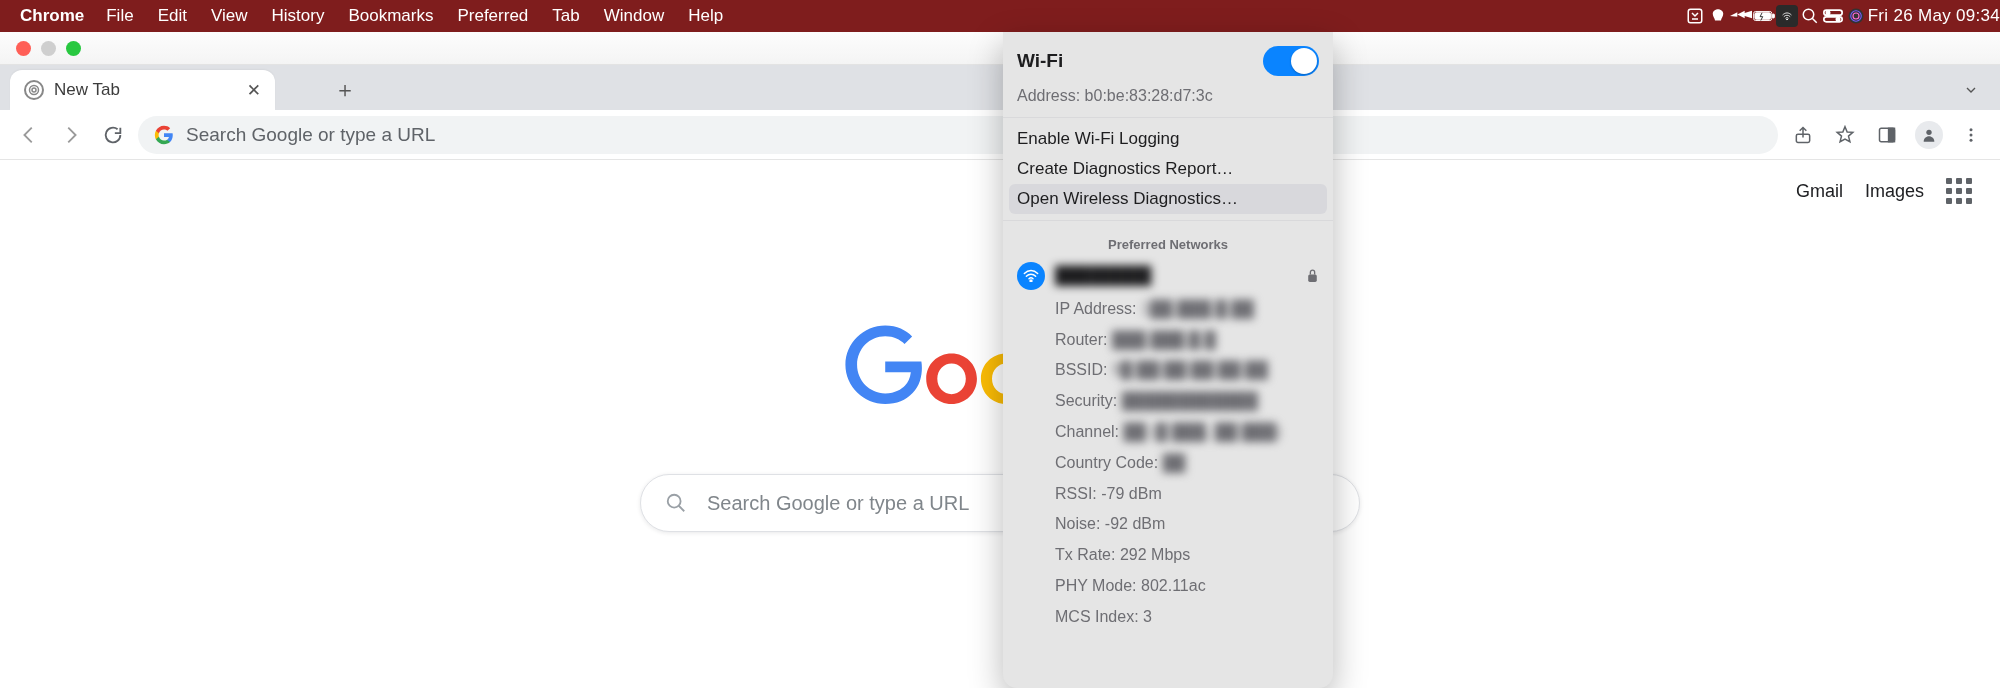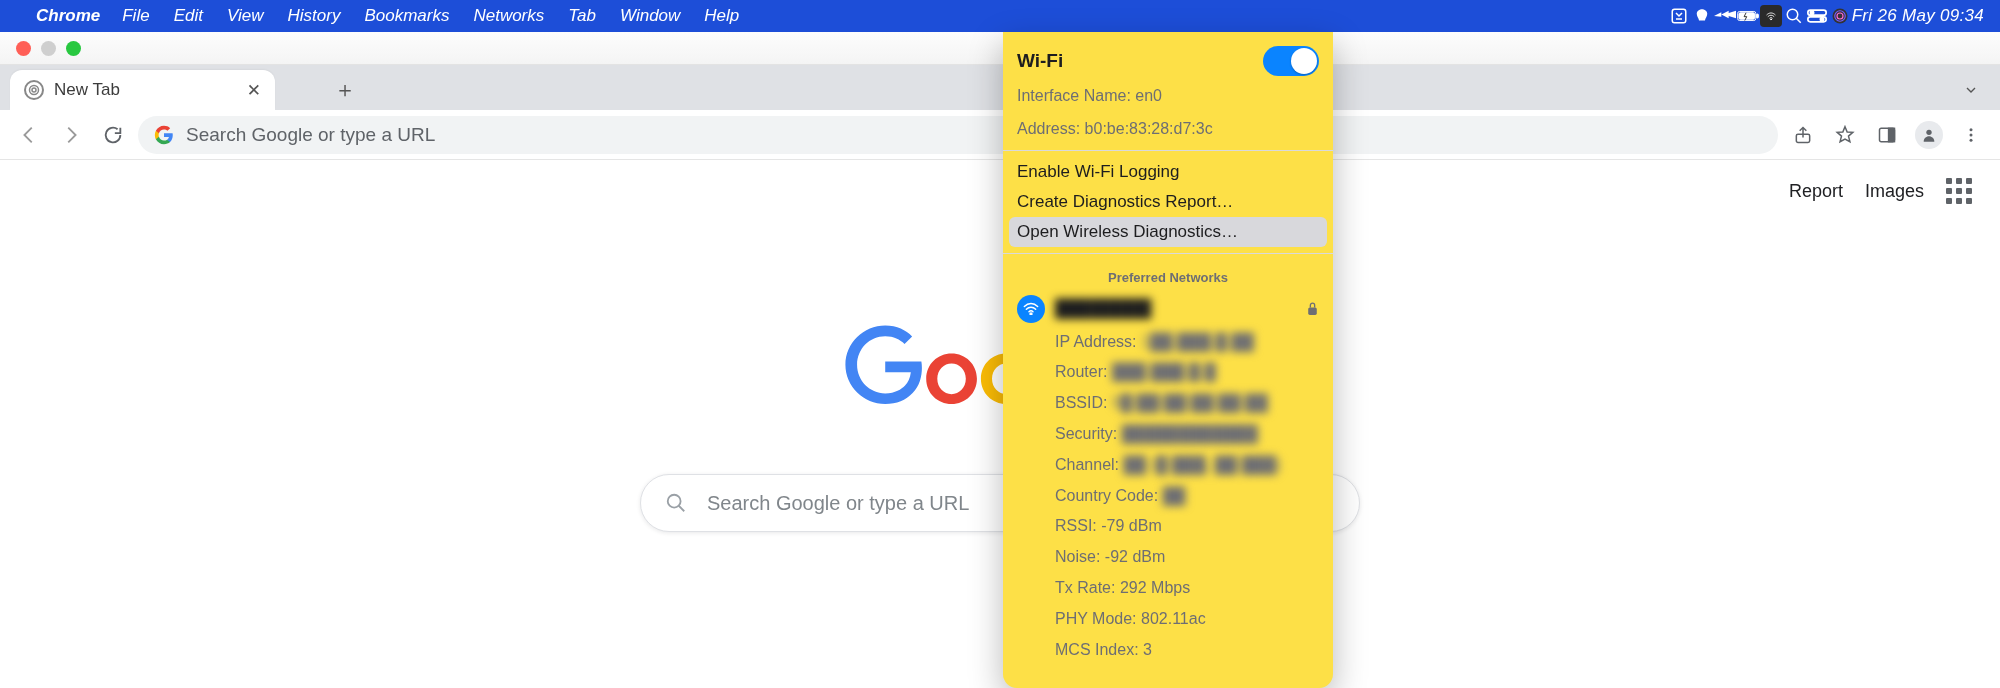--- a/index.html
+++ b/index.html
@@ -1,18 +1,18 @@
 <!DOCTYPE html>
 <html><head>
 <meta charset="utf-8">
 <style>
   * { margin: 0; padding: 0; box-sizing: border-box; font-family: -apple-system, BlinkMacSystemFont, "Segoe UI", Helvetica, Arial, sans-serif; }
   html, body { width: 2000px; height: 688px; overflow: hidden; background: #fff; }
   
-  .menubar { position: relative; width: 100%; height: 32px; background: #1d4ed8; color: #fff; display: flex; align-items: center; padding: 0 16px; font-size: 17px; font-style: italic; }
+  .menubar { position: relative; width: 100%; height: 32px; background: #7f1d1d; color: #fff; display: flex; align-items: center; padding: 0 0; font-size: 17px; }
   .menubar .apple { font-size: 19px; margin-right: 20px; }
   .menubar .appname { font-weight: 700; margin-right: 22px; }
   .menubar .menuitem { margin-right: 24px; cursor: default; }
   .menubar .right { margin-left: auto; display: flex; align-items: center; gap: 1px; }
   .menubar .right .icon { display:inline-flex; align-items:center; justify-content:center; width:22px; height:22px; }
   .menubar .clock { font-size: 17px; letter-spacing: .3px; }
   .wifi-active { background: #2a2a2a; border-radius: 4px; padding: 2px 6px; }
   
   .titlebar { height: 33px; width: 100%; background: linear-gradient(#fdfdfd,#f4f4f4); display:flex; align-items:center; padding-left:16px; gap:10px; border-bottom:1px solid #e3e3e3;}
   .tl-dot { width:15px; height:15px; border-radius:50%; }
@@ -37,21 +37,21 @@
   
   .content{position:relative;width:100%;height:calc(688px - 32px - 33px - 45px - 50px);background:#fff;}
   .toplinks{position:absolute;top:18px;right:28px;display:flex;align-items:center;gap:22px;color:#202124;font-size:18px;}
   .appsgrid{display:grid;grid-template-columns:repeat(3,6px);grid-template-rows:repeat(3,6px);gap:4px;}
   .appsgrid span{width:6px;height:6px;background:#5f6368;border-radius:1px;}
   .glogo{position:absolute;left:50%;top:165px;transform:translateX(-50%);}
   .searchbox{position:absolute;left:50%;top:314px;transform:translateX(-50%);width:720px;height:58px;background:#fff;border:1px solid #dfe1e5;border-radius:29px;display:flex;align-items:center;padding:0 24px;gap:20px;box-shadow:0 1px 4px rgba(32,33,36,.1);}
   .searchbox .mag{color:#9aa0a6;font-size:22px;}
   .searchbox .ph{color:#80868b;font-size:20px;}
   
-  .wifi-panel{position:absolute;top:32px;left:1003px;width:330px;height:656px;background:#fde047;border-radius:0 0 14px 14px;box-shadow:0 12px 34px rgba(0,0,0,.28);padding:14px 0 10px;overflow:hidden;}
+  .wifi-panel{position:absolute;top:32px;left:1003px;width:330px;height:656px;background:#e5e5e5;border-radius:0 0 14px 14px;box-shadow:0 12px 34px rgba(0,0,0,.28);padding:14px 0 10px;overflow:hidden;}
   .wp-inner{padding:0 14px;}
   .wp-head{display:flex;align-items:center;justify-content:space-between;margin-bottom:8px;}
   .wp-head h3{font-size:19px;font-weight:600;color:#1d1d1f;}
   .toggle{width:56px;height:30px;background:#0a84ff;border-radius:15px;position:relative;}
   .toggle .knob{position:absolute;right:2px;top:2px;width:26px;height:26px;background:#fff;border-radius:50%;box-shadow:0 1px 2px rgba(0,0,0,.25);}
   .wp-sub{font-size:16px;color:#6e6e73;line-height:1.55;margin-bottom:8px;}
   .wp-sub .val{color:#6e6e73;}
   .wp-divider{height:1px;background:#d9d9db;margin:6px 0;}
   .wp-action{font-size:17px;color:#1d1d1f;padding:5px 14px;cursor:default;}
   .wp-action.hovered{background:#d8d8dc;border-radius:6px;margin:0 6px;padding:5px 8px;}
@@ -71,21 +71,21 @@
 <body>
 
 <div class="menubar">
   <span class="apple"></span>
   <span class="appname">Chrome</span>
   <span class="menuitem">File</span>
   <span class="menuitem">Edit</span>
   <span class="menuitem">View</span>
   <span class="menuitem">History</span>
   <span class="menuitem">Bookmarks</span>
-  <span class="menuitem">Networks</span>
+  <span class="menuitem">Preferred</span>
   <span class="menuitem">Tab</span>
   <span class="menuitem">Window</span>
   <span class="menuitem">Help</span>
   <div class="right">
     <span class="icon">
         <svg width="18" height="18" viewBox="0 0 24 24" fill="none" stroke="#fff" stroke-width="2">
           <rect x="3" y="3" width="18" height="18" rx="3"></rect>
           <path d="M8 8l4 4 4-4M8 16h8"></path>
         </svg>
       </span>
@@ -224,21 +224,21 @@
       <svg width="18" height="18" viewBox="0 0 24 24" fill="#5f6368">
         <circle cx="12" cy="5" r="2"></circle>
         <circle cx="12" cy="12" r="2"></circle>
         <circle cx="12" cy="19" r="2"></circle>
       </svg>
     </span>
 </div>
 
 <div class="content">
   <div class="toplinks">
-    <span>Report</span>
+    <span>Gmail</span>
     <span>Images</span>
     <span>
         <span class="appsgrid">
           <span></span>
           <span></span>
           <span></span>
           <span></span>
           <span></span>
           <span></span>
           <span></span>
@@ -271,21 +271,20 @@
 </div>
 
 <div class="wifi-panel">
   <div class="wp-inner">
     <div class="wp-head">
       <h3>Wi-Fi</h3>
       <div class="toggle">
           <div class="knob"></div>
         </div>
     </div>
-    <div class="wp-sub"><span class="lab">Interface Name:</span> <span class="val">en0</span></div>
     <div class="wp-sub"><span class="lab">Address:</span> <span class="val">b0:be:83:28:d7:3c</span></div>
   </div>
   <div class="wp-divider"></div>
   <div class="wp-action">Enable Wi-Fi Logging</div>
   <div class="wp-action">Create Diagnostics Report…</div>
   <div class="wp-action hovered">Open Wireless Diagnostics…</div>
   <div class="wp-divider"></div>
   <div class="wp-section">Preferred Networks</div>
   <div class="wp-net">
     <span class="badge">

